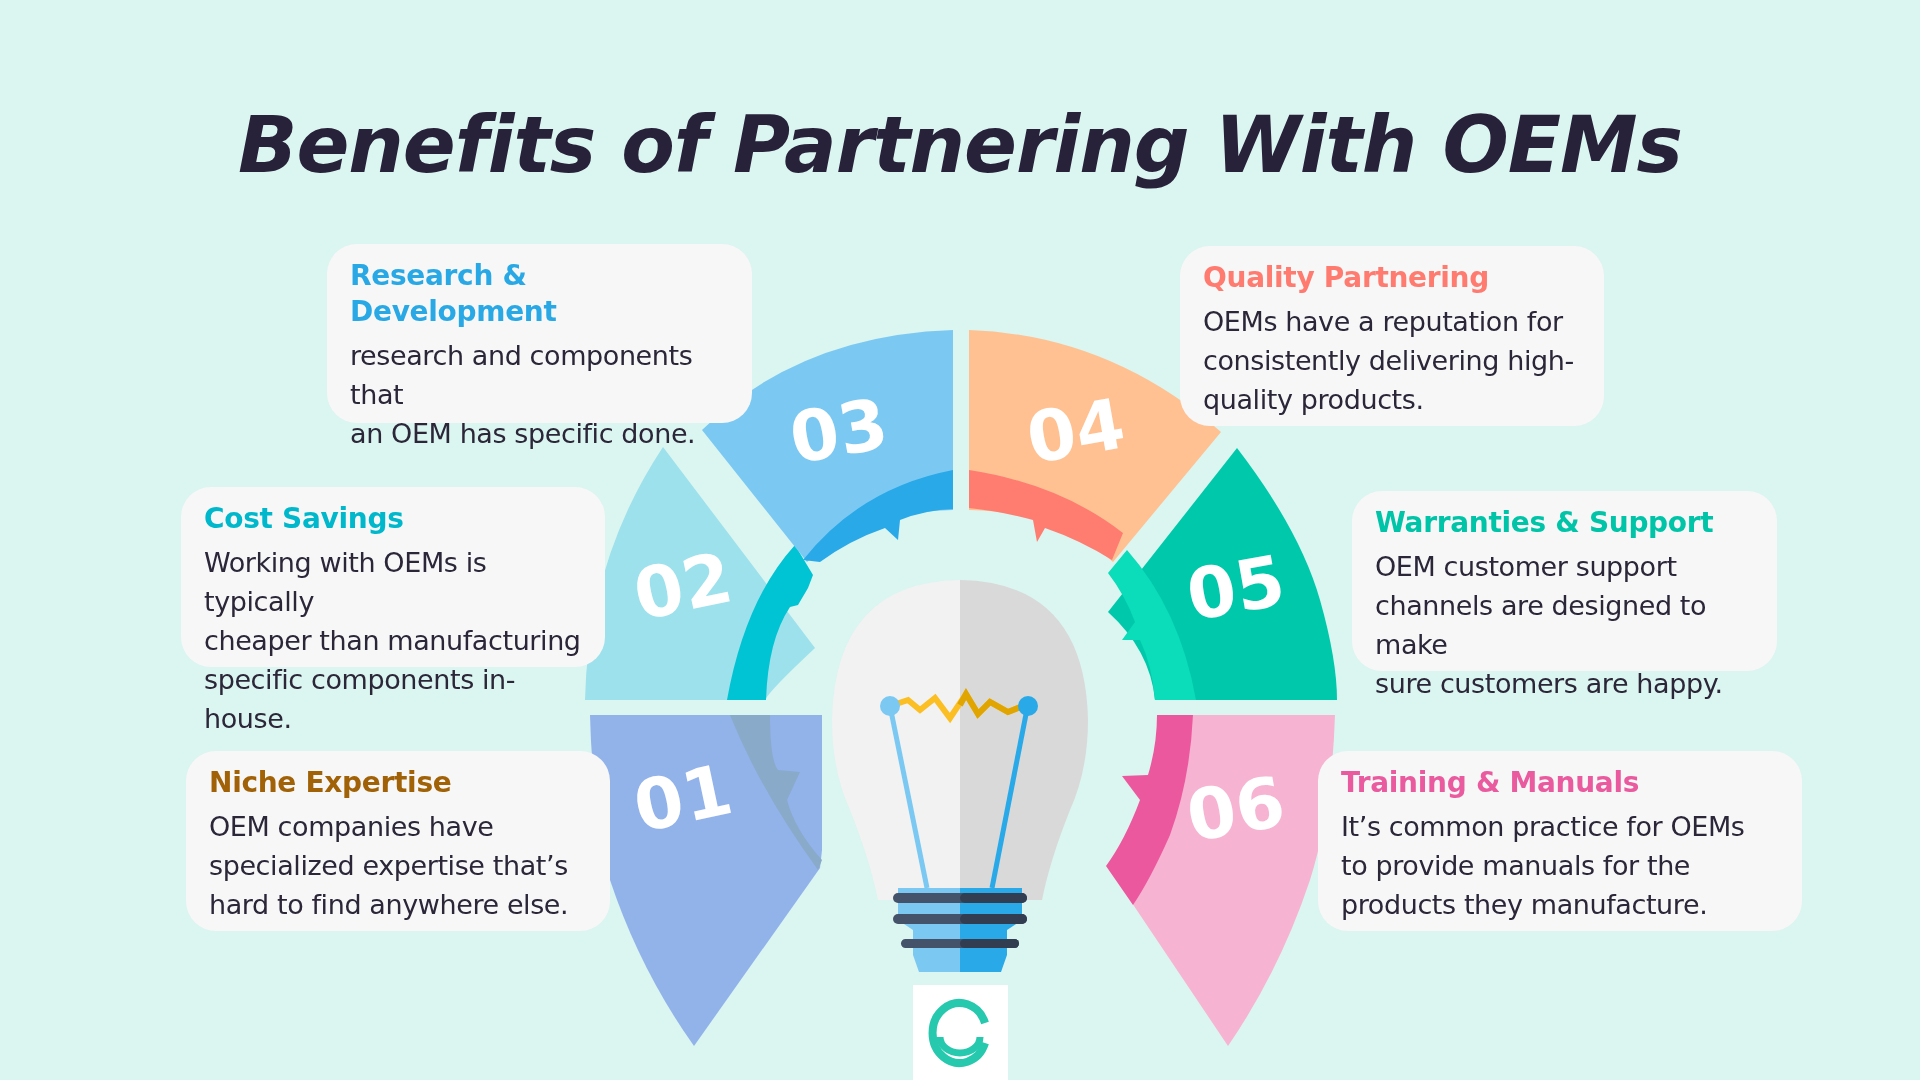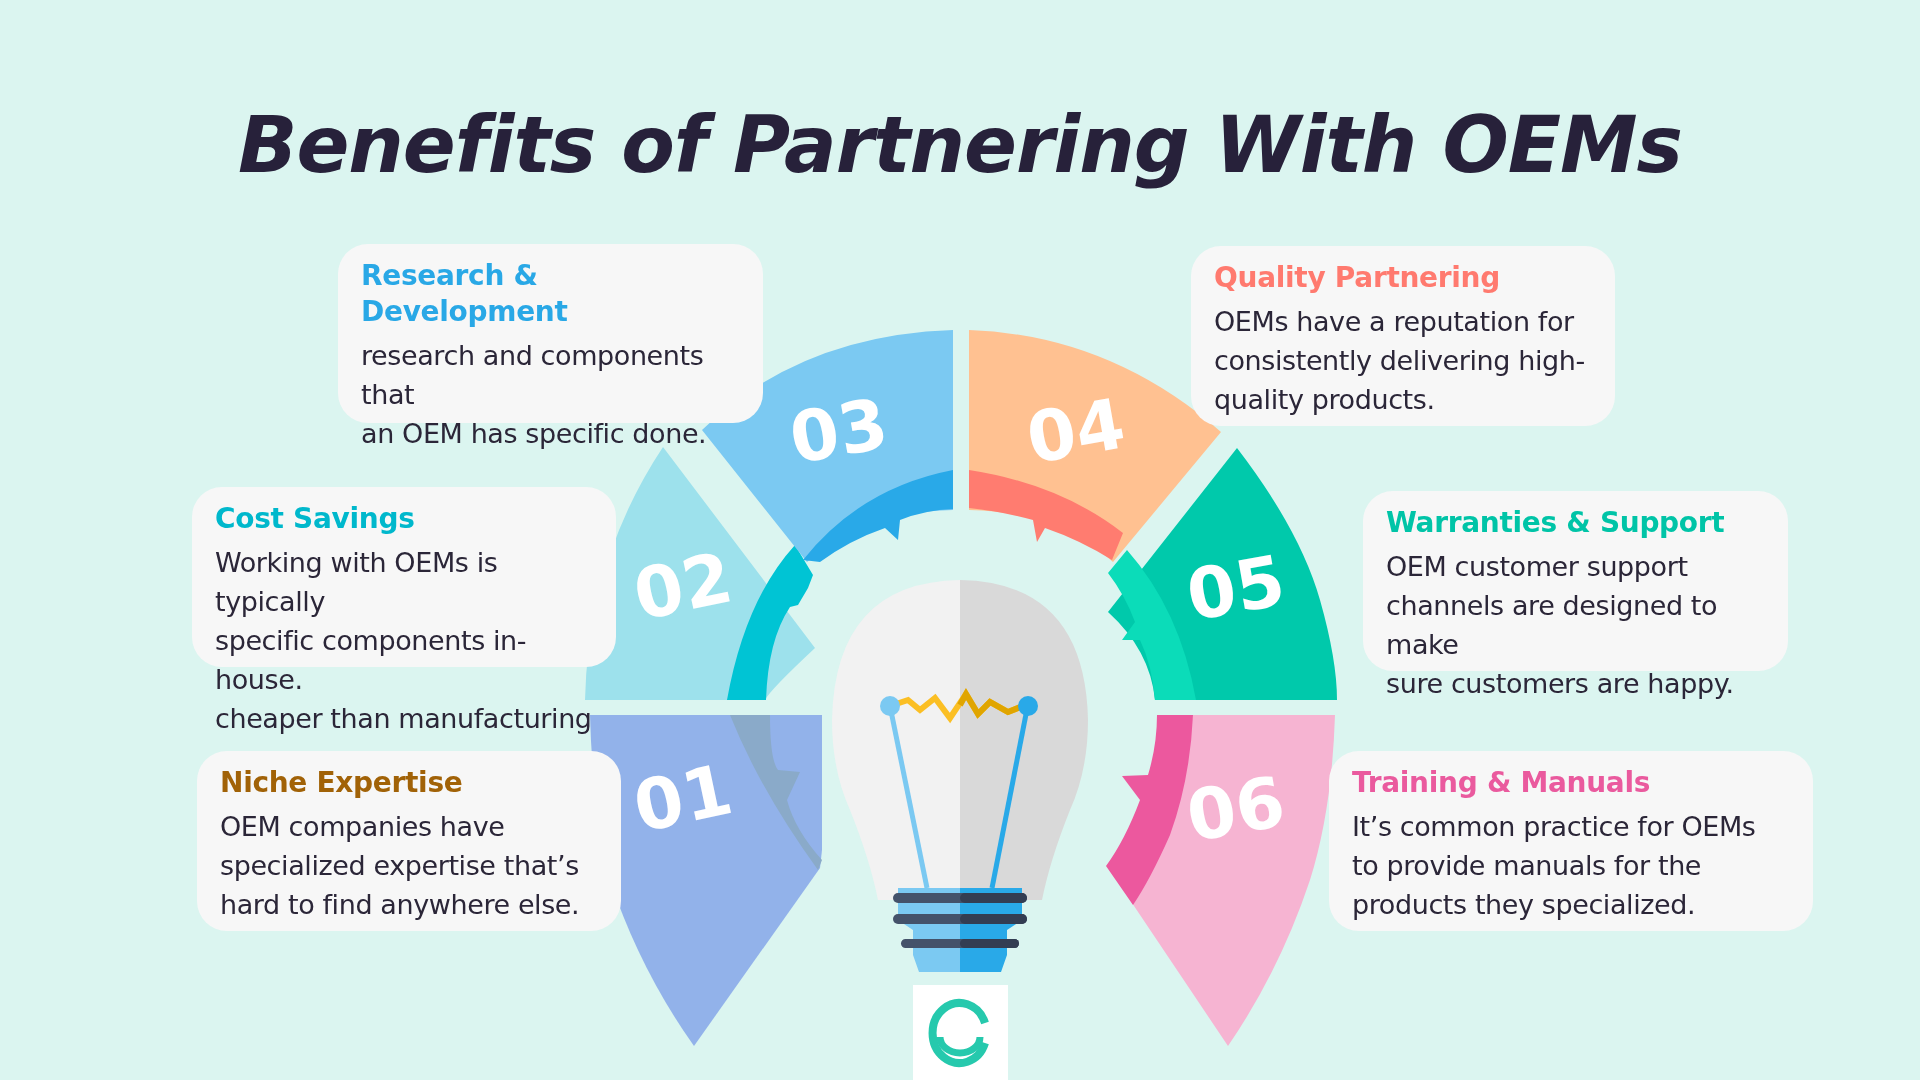--- a/index.html
+++ b/index.html
@@ -10,21 +10,21 @@
     font-family: "DejaVu Sans", "Liberation Sans", sans-serif;
   }
   .title {
     position: absolute; left: 0; top: 100px; width: 1920px;
     text-align: center; font-size: 78px; font-weight: bold;
     color: #27213a; letter-spacing: -1px; font-style: italic;
   }
   .diagram { position: absolute; left: 0; top: 0; width: 1920px; height: 1080px; }
   .card {
     position: absolute; background: #f7f7f7; border-radius: 30px;
-    box-sizing: border-box; padding: 14px 22px 0 23px; margin-left: 11px;
+    box-sizing: border-box; padding: 14px 22px 0 23px;
   }
   .card-title { font-size: 28px; font-weight: bold; line-height: 36px; margin-bottom: 6px; letter-spacing: -0.3px; }
   .card-body { font-size: 27px; line-height: 39px; color: #2b2638; font-weight: normal; letter-spacing: -0.4px; }
   .logo-box {
     position: absolute; left: 913px; top: 985px; width: 95px; height: 95px; background: #ffffff;
   }
 </style>
 </head>
 <body>
 
@@ -105,22 +105,22 @@
     <div>OEMs have a reputation for</div>
     <div>consistently delivering high-</div>
     <div>quality products.</div>
   </div>
 </div>
 
 <div class="card" style="left:181px; top:487px; width:424px; height:180px;">
   <div class="card-title" style="color:#00b8cc;">Cost Savings</div>
   <div class="card-body">
     <div>Working with OEMs is typically</div>
+    <div>cheaper than manufacturing</div>
     <div>specific components in-house.</div>
-    <div>cheaper than manufacturing</div>
   </div>
 </div>
 
 <div class="card" style="left:1352px; top:491px; width:425px; height:180px;">
   <div class="card-title" style="color:#00c4a7;">Warranties &amp; Support</div>
   <div class="card-body">
     <div>OEM customer support</div>
     <div>channels are designed to make</div>
     <div>sure customers are happy.</div>
   </div>
@@ -133,21 +133,21 @@
     <div>specialized expertise that’s</div>
     <div>hard to find anywhere else.</div>
   </div>
 </div>
 
 <div class="card" style="left:1318px; top:751px; width:484px; height:180px;">
   <div class="card-title" style="color:#ea5a9e;">Training &amp; Manuals</div>
   <div class="card-body">
     <div>It’s common practice for OEMs</div>
     <div>to provide manuals for the</div>
-    <div>products they specialized.</div>
+    <div>products they manufacture.</div>
   </div>
 </div>
 
 <div class="logo-box">
   <svg width="95" height="95" viewBox="0 0 95 95">
     <path d="M 72 38 A 27 30 0 1 0 72 58" fill="none" stroke="#26c9ad" stroke-width="8"></path>
     <path d="M 27 52 A 20 16 0 0 0 67 52" fill="none" stroke="#26c9ad" stroke-width="7"></path>
   </svg>
 </div>
 

